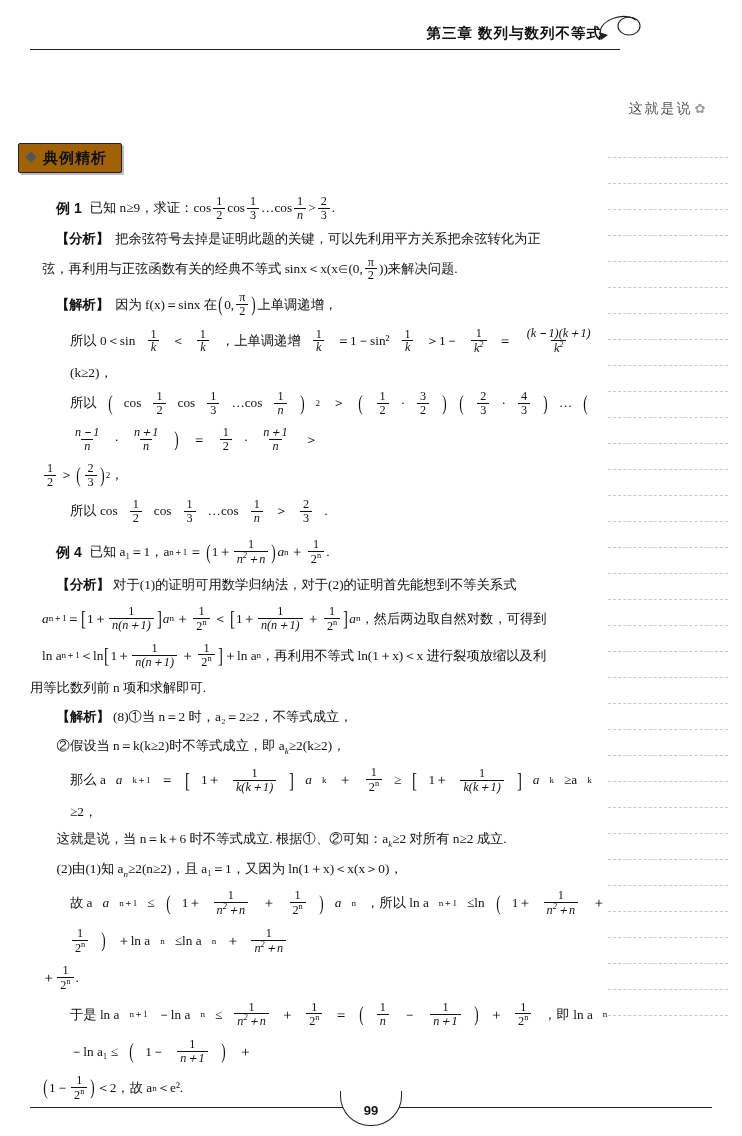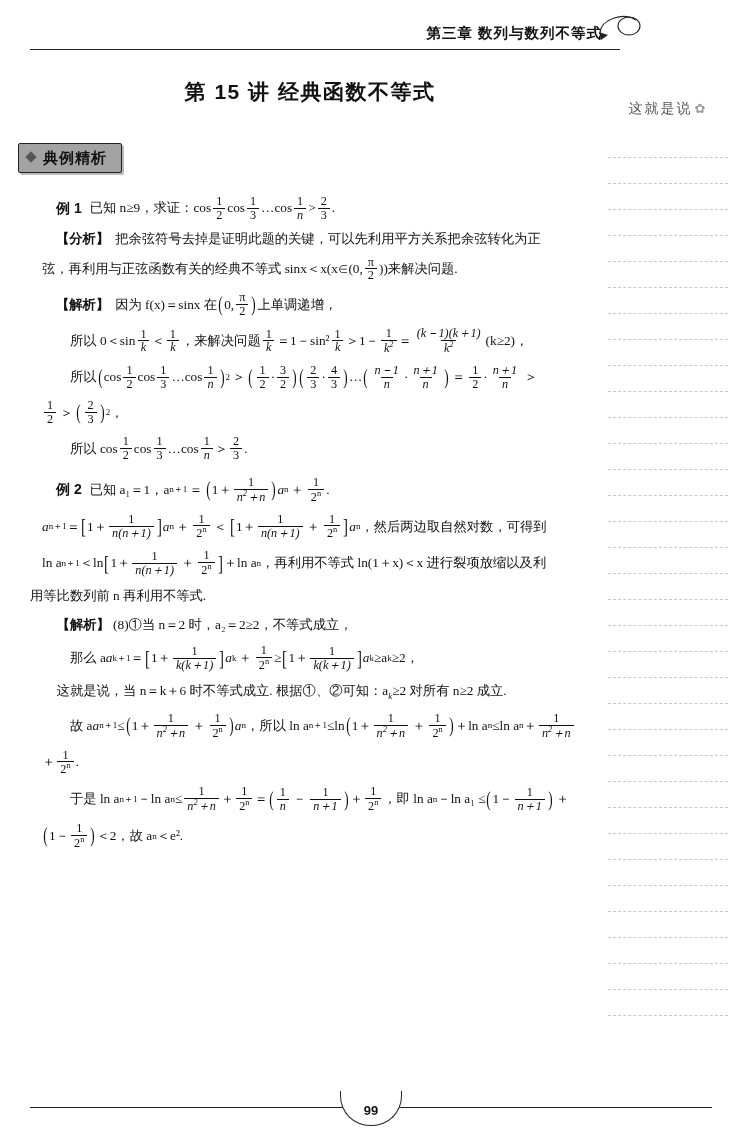--- a/index.html
+++ b/index.html
@@ -74,21 +74,21 @@
     left: 18px;
     height: 24px;
     padding: 2px 14px 2px 24px;
     border: 1.4px solid #222;
     border-radius: 2px;
     font-family: "Liberation Sans", sans-serif;
     font-size: 15px;
     font-weight: bold;
     letter-spacing: 1px;
     box-shadow: 2px 2px 0 #bbb;
-    background: #a3a3a3;
+    background: #a16207;
     line-height: 24px;
   }
   .banner .dot {
     position: absolute;
     left: 8px;
     top: 9px;
     width: 8px;
     height: 8px;
     background: #555;
     transform: rotate(45deg);
@@ -118,21 +118,21 @@
     font-size: 14px;
     margin-right: 8px;
   }
   .mathline {
     margin: 9px 0 9px 12px;
     display: flex;
     align-items: center;
     flex-wrap: wrap;
     line-height: 1.2;
   }
-  .mathline.ind { padding-left: 28px; }
+  .mathline.ind { padding-left: 28px; gap: 10px; }
   .it { font-style: italic; }
 
   
   .frac {
     display: inline-flex;
     flex-direction: column;
     align-items: center;
     vertical-align: middle;
     margin: 0 2px;
     font-size: 0.92em;
@@ -224,21 +224,20 @@
   <div class="header">
     <div class="header-title">第三章   数列与数列不等式</div>
     <div class="header-rule"></div>
     <svg class="corner-mark" viewBox="0 0 46 46">
       <path d="M4 24 C4 8, 30 2, 40 10" stroke="#222" stroke-width="1.3" fill="none"></path>
       <path d="M3 22 L5 30 L12 25 Z" fill="#222"></path>
       <ellipse cx="33" cy="16" rx="11" ry="9" stroke="#222" stroke-width="1.1" fill="none"></ellipse>
     </svg>
   </div>
 
-  <div class="chapter-title">第 15 讲   经典函数不等式</div>
 
   <div class="banner">
     <span class="dot"></span>
     <span>典例精析</span>
   </div>
 
   <div class="notes">
     <div class="notes-title">
       <span>这就是说</span><span class="flower">✿</span>
     </div>
@@ -337,21 +336,21 @@
       <span>所以 0＜sin</span>
       <span class="frac">
           <span class="num">1</span>
           <span class="den it">k</span>
         </span>
       <span>＜</span>
       <span class="frac">
           <span class="num">1</span>
           <span class="den it">k</span>
         </span>
-      <span>，来解决问题</span>
+      <span>，上单调递增</span>
       <span class="frac">
           <span class="num">1</span>
           <span class="den it">k</span>
         </span>
       <span>＝1－sin²</span>
       <span class="frac">
           <span class="num">1</span>
           <span class="den it">k</span>
         </span>
       <span>＞1－</span>
@@ -469,21 +468,21 @@
         </span>
       <span>＞</span>
       <span class="frac">
           <span class="num">2</span>
           <span class="den">3</span>
         </span>
       <span>.</span>
     </div>
 
     <div class="mathline" style="padding-left:14px; margin-top:14px">
-      <span class="exno">例 2</span>
+      <span class="exno">例 4</span>
       <span>已知 a₁＝1，a</span>
         <sub>n＋1</sub>
       <span class="op">＝</span>
       <span class="bp">(</span>
       <span>1＋</span>
       <span class="frac">
           <span class="num">1</span>
           <span class="den it">n<sup>2</sup>＋n</span>
         </span>
       <span class="bp">)</span>
@@ -491,20 +490,24 @@
         <sub>n</sub>
       <span class="op">＋</span>
       <span class="frac">
           <span class="num">1</span>
           <span class="den">2<sup>n</sup></span>
         </span>
       <span>.</span>
     </div>
 
 
+    <div class="para indent">
+      <span class="tag">【分析】</span>
+      <span>对于(1)的证明可用数学归纳法，对于(2)的证明首先能想到不等关系式</span>
+    </div>
 
     <div class="mathline">
       <span class="it">a</span>
         <sub>n＋1</sub>
       <span>＝</span>
       <span class="bk">[</span>
       <span>1＋</span>
       <span class="frac">
           <span class="num">1</span>
           <span class="den it">n(n＋1)</span>
@@ -550,28 +553,31 @@
           <span class="num">1</span>
           <span class="den">2<sup>n</sup></span>
         </span>
       <span class="bk">]</span>
       <span>＋ln a</span>
         <sub>n</sub>
       <span>，再利用不等式 ln(1＋x)＜x 进行裂项放缩以及利</span>
     </div>
 
     <div class="para">
-      <span>用等比数列前 n 再利用不等式.</span>
+      <span>用等比数列前 n 项和求解即可.</span>
     </div>
 
     <div class="para indent">
       <span class="tag">【解析】</span>
       <span>(8)①当 n＝2 时，a₂＝2≥2，不等式成立，</span>
     </div>
 
+    <div class="para indent">
+      <span>②假设当 n＝k(k≥2)时不等式成立，即 a</span><sub class="it">k</sub><span>≥2(k≥2)，</span>
+    </div>
 
     <div class="mathline ind">
       <span>那么 a</span>
         <span class="it">a</span>
         <sub>k＋1</sub>
       <span>＝</span>
       <span class="bk">[</span>
       <span>1＋</span>
       <span class="frac">
           <span class="num">1</span>
@@ -597,20 +603,23 @@
         <sub>k</sub>
       <span>≥a</span>
         <sub>k</sub>
       <span>≥2，</span>
     </div>
 
     <div class="para indent">
       <span>这就是说，当 n＝k＋6 时不等式成立. 根据①、②可知：a</span><sub class="it">k</sub><span>≥2 对所有 n≥2 成立.</span>
     </div>
 
+    <div class="para indent">
+      <span>(2)由(1)知 a</span><sub class="it">n</sub><span>≥2(n≥2)，且 a₁＝1，又因为 ln(1＋x)＜x(x＞0)，</span>
+    </div>
 
     <div class="mathline ind">
       <span>故 a</span>
         <span class="it">a</span>
         <sub>n＋1</sub>
       <span>≤</span>
       <span class="bp">(</span>
       <span>1＋</span>
       <span class="frac">
           <span class="num">1</span>

